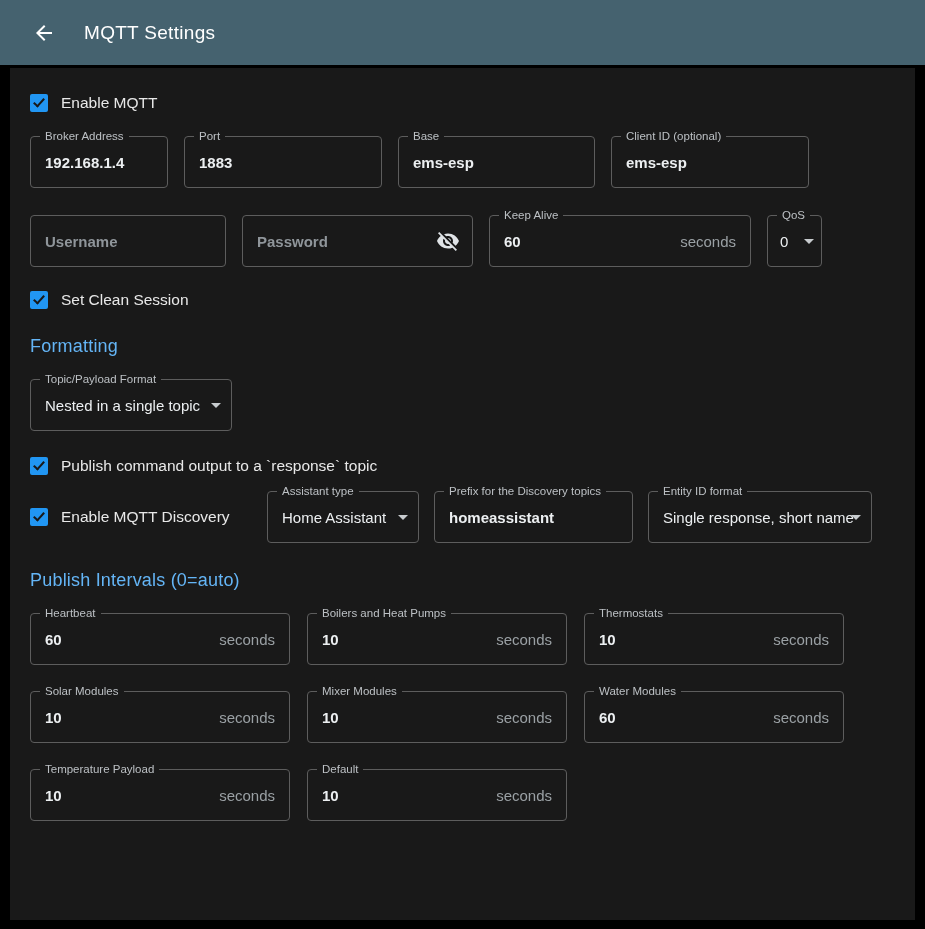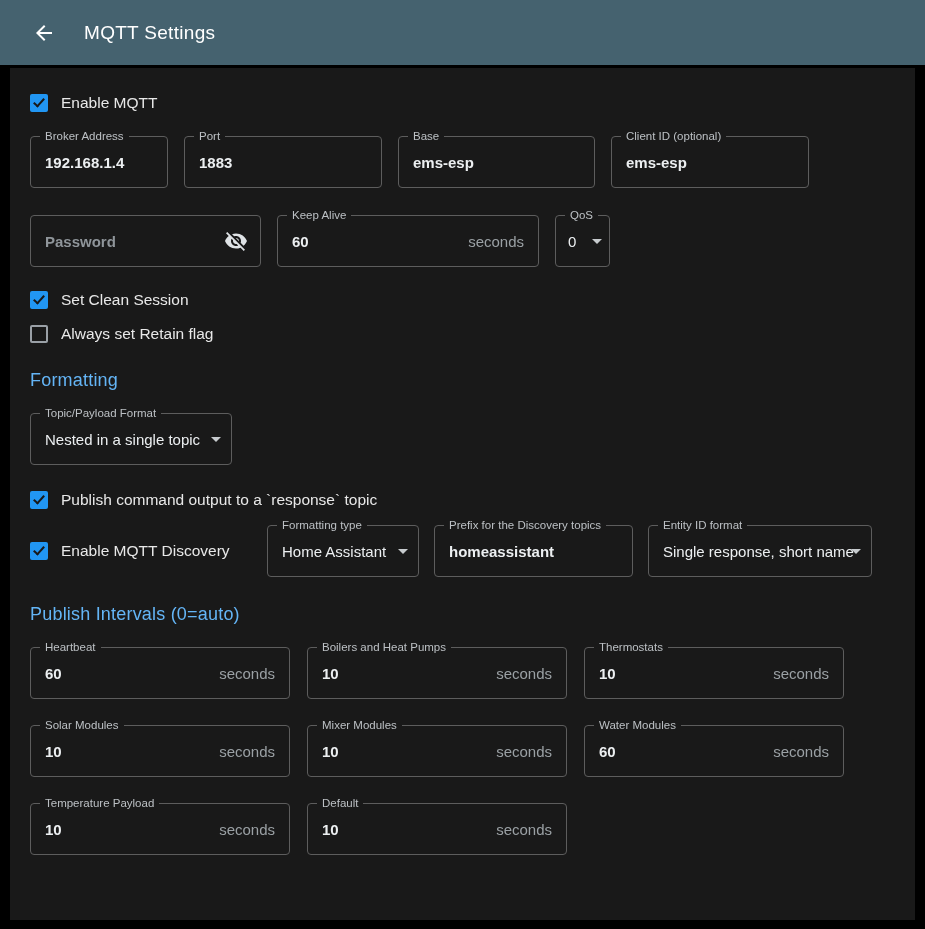--- a/index.html
+++ b/index.html
@@ -146,20 +146,23 @@
       <span class="flabel">Base</span>
       <input value="ems-esp" style="">
     </div>
     <div class="field f-client">
       <span class="flabel">Client ID (optional)</span>
       <input value="ems-esp" style="">
     </div>
   </div>
 
   <div class="row row-2">
+    <div class="field f-user">
+      <input placeholder="Username" style="">
+    </div>
     <div class="field f-pass">
       <input placeholder="Password" style="">
       <button class="eye-btn">
         <span>
           <svg width="24" height="24" viewBox="0 0 24 24">
               <path fill="#dfe3e6" d="M12 7c2.76 0 5 2.24 5 5 0 .65-.13 1.26-.36 1.83l2.92 2.92c1.51-1.26 2.7-2.89 3.43-4.75-1.73-4.39-6-7.5-11-7.5-1.4 0-2.74.25-3.98.7l2.16 2.16C10.74 7.13 11.35 7 12 7zM2 4.27l2.28 2.28.46.46C3.08 8.3 1.78 10.02 1 12c1.73 4.39 6 7.5 11 7.5 1.55 0 3.03-.3 4.38-.84l.42.42L19.73 22 21 20.73 3.27 3 2 4.27zM7.53 9.8l1.55 1.55c-.05.21-.08.43-.08.65 0 1.66 1.34 3 3 3 .22 0 .44-.03.65-.08l1.55 1.55c-.67.33-1.41.53-2.2.53-2.76 0-5-2.24-5-5 0-.79.2-1.53.53-2.2zm4.31-.78l3.15 3.15.02-.16c0-1.66-1.34-3-3-3l-.17.01z"></path>
             </svg>
         </span>
       </button>
     </div>
@@ -172,24 +175,20 @@
       <span class="flabel">QoS</span>
       <span class="selvalue">0</span>
       <span class="caret"></span>
     </div>
   </div>
 
   <label class="cbrow cb-stack">
     <span class="cb checked"></span>
     <span>Set Clean Session</span>
   </label>
-  <label class="cbrow cb-stack">
-    <span class="cb"></span>
-    <span>Always set Retain flag</span>
-  </label>
 
   <h2 class="heading">Formatting</h2>
 
   <div class="row row-topic">
     <div class="field f-topic">
       <span class="flabel">Topic/Payload Format</span>
       <span class="selvalue">Nested in a single topic</span>
       <span class="caret"></span>
     </div>
   </div>
@@ -198,21 +197,21 @@
     <span class="cb checked"></span>
     <span>Publish command output to a `response` topic</span>
   </label>
 
   <div class="disc-row">
     <label class="cbrow disc-cb">
       <span class="cb checked"></span>
       <span>Enable MQTT Discovery</span>
     </label>
     <div class="field f-disctype">
-      <span class="flabel">Formatting type</span>
+      <span class="flabel">Assistant type</span>
       <span class="selvalue">Home Assistant</span>
       <span class="caret"></span>
     </div>
     <div class="field f-discprefix">
       <span class="flabel">Prefix for the Discovery topics</span>
       <input value="homeassistant" style="">
     </div>
     <div class="field f-discentity">
       <span class="flabel">Entity ID format</span>
       <span class="selvalue">Single response, short name</span>

